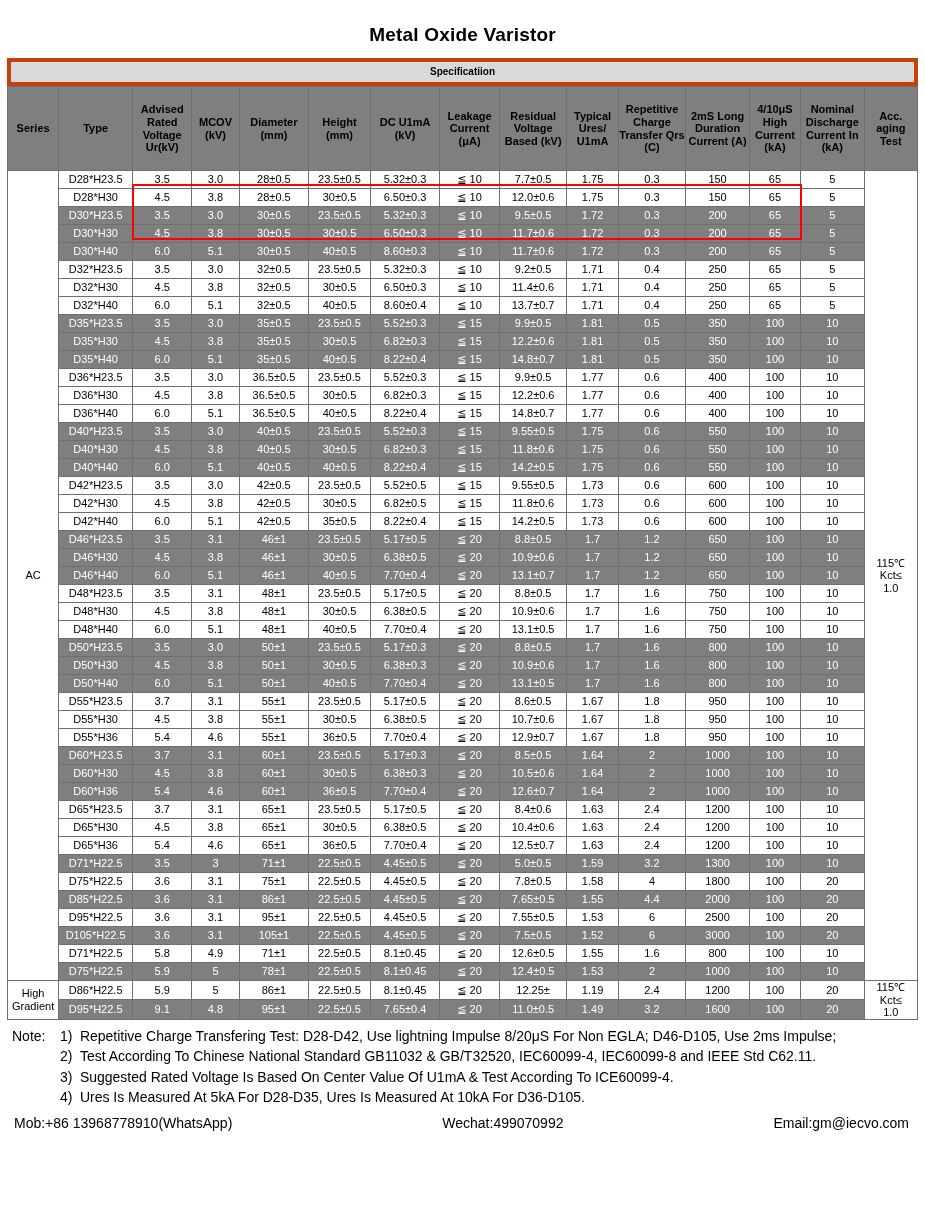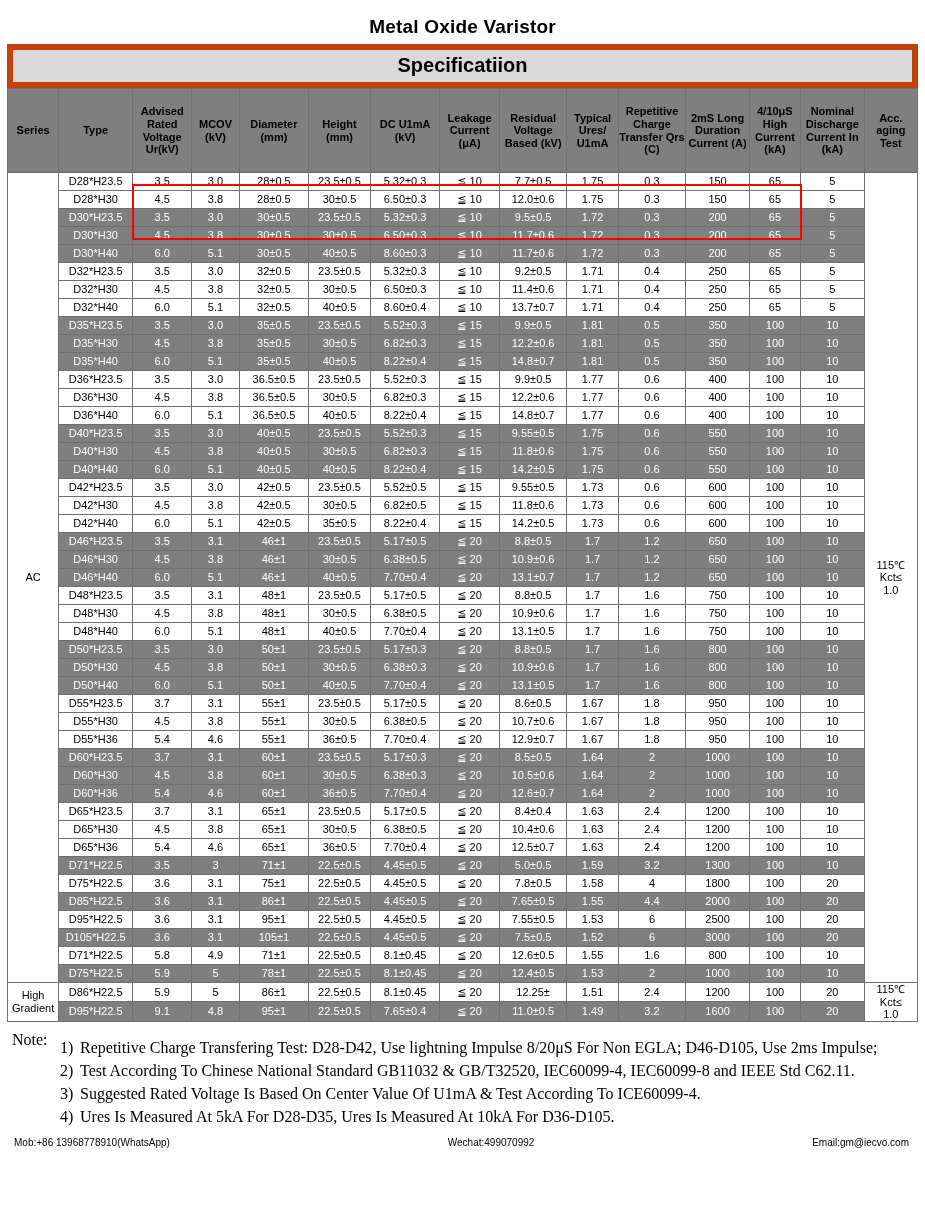--- a/index.html
+++ b/index.html
@@ -8,39 +8,39 @@
     background: #ffffff;
     font-family: "Liberation Sans", sans-serif;
   }
   body {
     width: 925px;
     min-height: 1222px;
     position: relative;
   }
   .page {
     width: 925px;
-    padding: 8px 6px;
+    padding: 16px 6px;
   }
   .doc-title {
     text-align: center;
     font-size: 19px;
     font-weight: bold;
     color: #000;
     padding: 8px 0 6px 0;
     letter-spacing: 0.2px;
   }
   .spec-bar {
     text-align: center;
-    font-size: 20px;
+    font-size: 10px;
     font-weight: bold;
     color: #000;
     background: #d9d9d9;
-    border: 6px solid #c2410c;
+    border: 4px solid #c2410c;
     padding: 4px 0 5px 0;
-    margin: 0 1px 0 1px;
+    margin: 6px 1px 0 1px;
   }
   table.main {
     border-collapse: collapse;
     width: 911px;
     margin: 0 1px;
     table-layout: fixed;
   }
   table.main td, table.main th {
     border: 1px solid #6f6f6f;
     font-size: 11px;
@@ -78,44 +78,42 @@
   }
   
   tr.hl td { position: relative; }
   .redbox {
     position: absolute;
     border: 2px solid #ff0000;
     pointer-events: none;
     z-index: 5;
   }
   .notes {
-    font-size: 16px;
+    font-size: 14px;
     color: #000;
     padding: 6px 4px 2px 6px;
     line-height: 1.45;
-    font-family: Liberation Serif, serif;
   }
   .notes .nlabel {
     display: inline-block;
     width: 44px;
     vertical-align: top;
   }
   .notes .nlist {
     display: inline-block;
     width: 840px;
     vertical-align: top;
-    margin-top: 8px;
   }
   .notes .nrow { white-space: nowrap; }
   .notes .nnum { display: inline-block; width: 20px; }
   .footer {
     display: flex;
     justify-content: space-between;
     align-items: center;
-    font-size: 10px;
+    font-size: 14px;
     color: #000;
     padding: 6px 10px 6px 8px;
   }
 </style>
 </head>
 <body>
 
 <div class="page">
 
   <div class="doc-title">Metal Oxide Varistor</div>
@@ -692,21 +690,21 @@
           <td>10</td>
         </tr>
         <tr class="light">
           <td>D65*H23.5</td>
           <td>3.7</td>
           <td>3.1</td>
           <td>65±1</td>
           <td>23.5±0.5</td>
           <td>5.17±0.5</td>
           <td>≦ 20</td>
-          <td>8.4±0.4</td>
+          <td>8.4±0.6</td>
           <td>1.63</td>
           <td>2.4</td>
           <td>1200</td>
           <td>100</td>
           <td>10</td>
         </tr>
         <tr class="light">
           <td>D65*H30</td>
           <td>4.5</td>
           <td>3.8</td>
@@ -844,21 +842,21 @@
         <tr class="light">
           <td class="seriescell" rowspan="4">High Gradient</td>
           <td>D86*H22.5</td>
           <td>5.9</td>
           <td>5</td>
           <td>86±1</td>
           <td>22.5±0.5</td>
           <td>8.1±0.45</td>
           <td>≦ 20</td>
           <td>12.25±</td>
-          <td>1.51</td>
+          <td>1.19</td>
           <td>2.4</td>
           <td>1200</td>
           <td>100</td>
           <td>20</td>
           <td class="acccell" rowspan="4">
             <div>115℃</div>
             <div>Kct≤</div>
             <div>1.0</div>
           </td>
         </tr>

